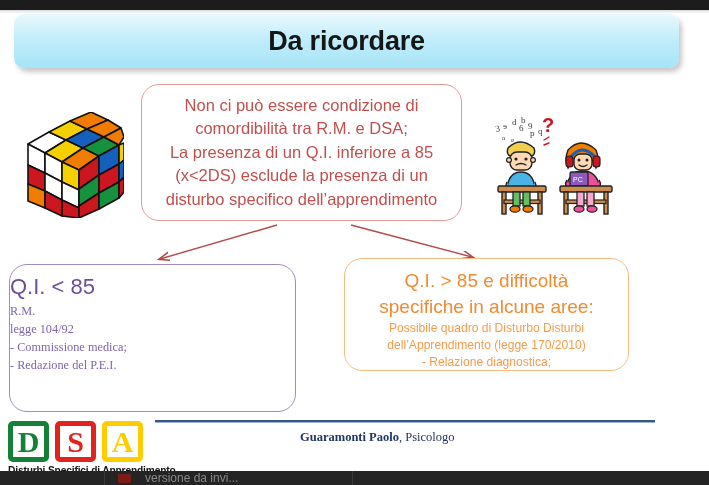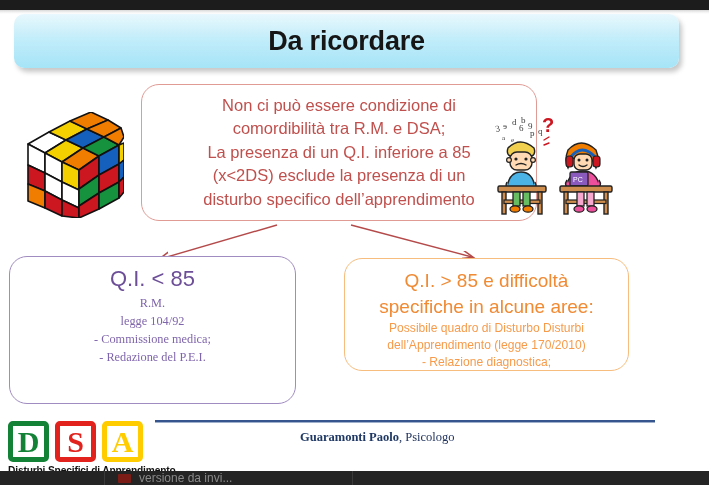--- a/index.html
+++ b/index.html
@@ -42,21 +42,21 @@
     font-size: 27px;
     font-weight: bold;
     color: #161616;
     letter-spacing: -0.2px;
   }
 
   
   .central-box {
     position: absolute;
     left: 141px; top: 84px;
-    width: 396px; height: 137px;
+    width: 321px; height: 137px;
     border: 1.4px solid #e09b95;
     border-radius: 18px;
     background: #ffffff;
     display: flex; flex-direction: column;
     align-items: center; justify-content: center;
     padding: 4px 24px;
   }
   .central-line {
     color: #c0504d;
     font-size: 16.5px;
@@ -64,27 +64,26 @@
     text-align: center;
     white-space: nowrap;
   }
 
   
   .arrow-svg { position: absolute; left: 0; top: 0; width: 709px; height: 485px; pointer-events: none; }
 
   
   .box-left {
     position: absolute;
-    left: 9px; top: 256px;
+    left: 9px; top: 264px;
     width: 287px; height: 148px;
     border: 1.4px solid #a08cc0;
     border-radius: 18px;
     background: #ffffff;
     padding-top: 9px;
-    text-align: center;
   }
   .box-left .heading {
     color: #6d4f98;
     font-size: 22px;
     line-height: 1.15;
     margin-bottom: 4px;
   }
   .box-left .body {
     color: #7f65ab;
     font-size: 12.3px;
@@ -167,21 +166,21 @@
   
   .taskbar {
     position: absolute; left: 0; bottom: 0;
     width: 709px; height: 14px;
     background: #242424;
     overflow: hidden;
   }
   .taskbar-item {
     position: absolute; left: 118px; top: 0;
     height: 14px;
-    display: flex; align-items: center; gap: 8px;
+    display: flex; align-items: center; gap: 14px;
     color: #9b9b9b;
     font-size: 12px;
     white-space: nowrap;
     opacity: 0.85;
   }
   .taskbar-badge {
     width: 13px; height: 9px;
     background: #8b1c14;
     border-radius: 1px;
     display: inline-block;

